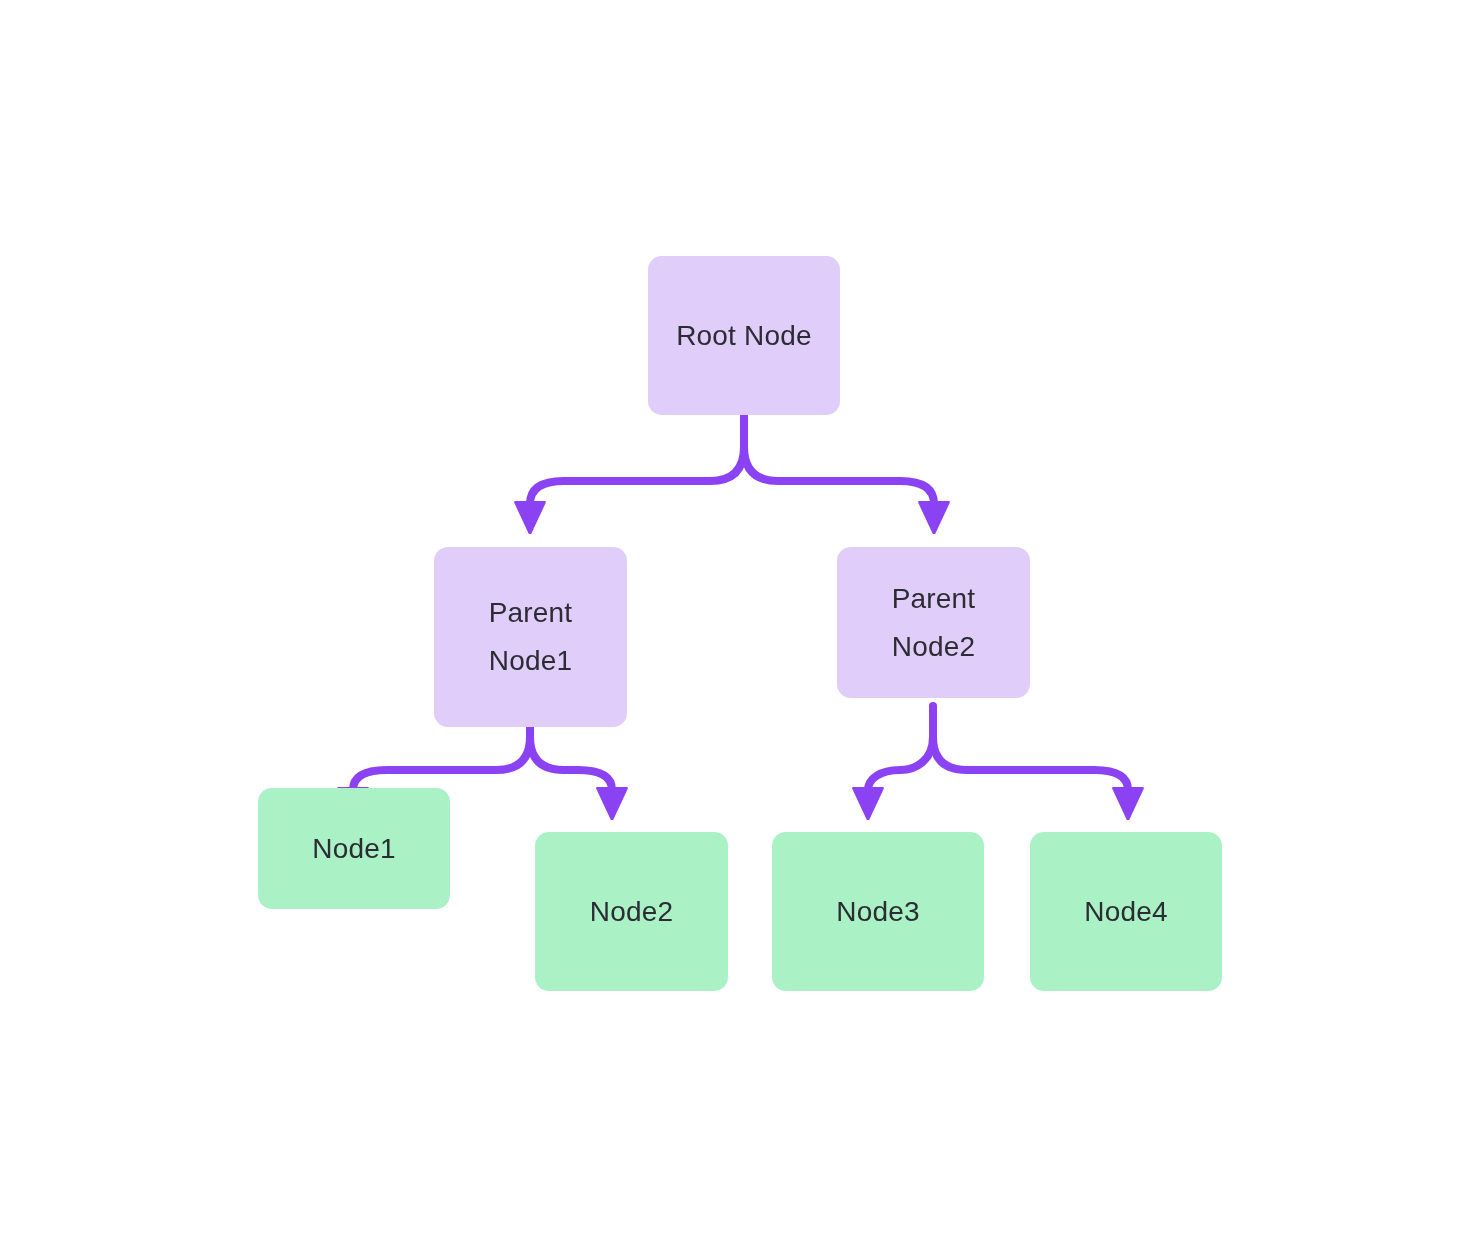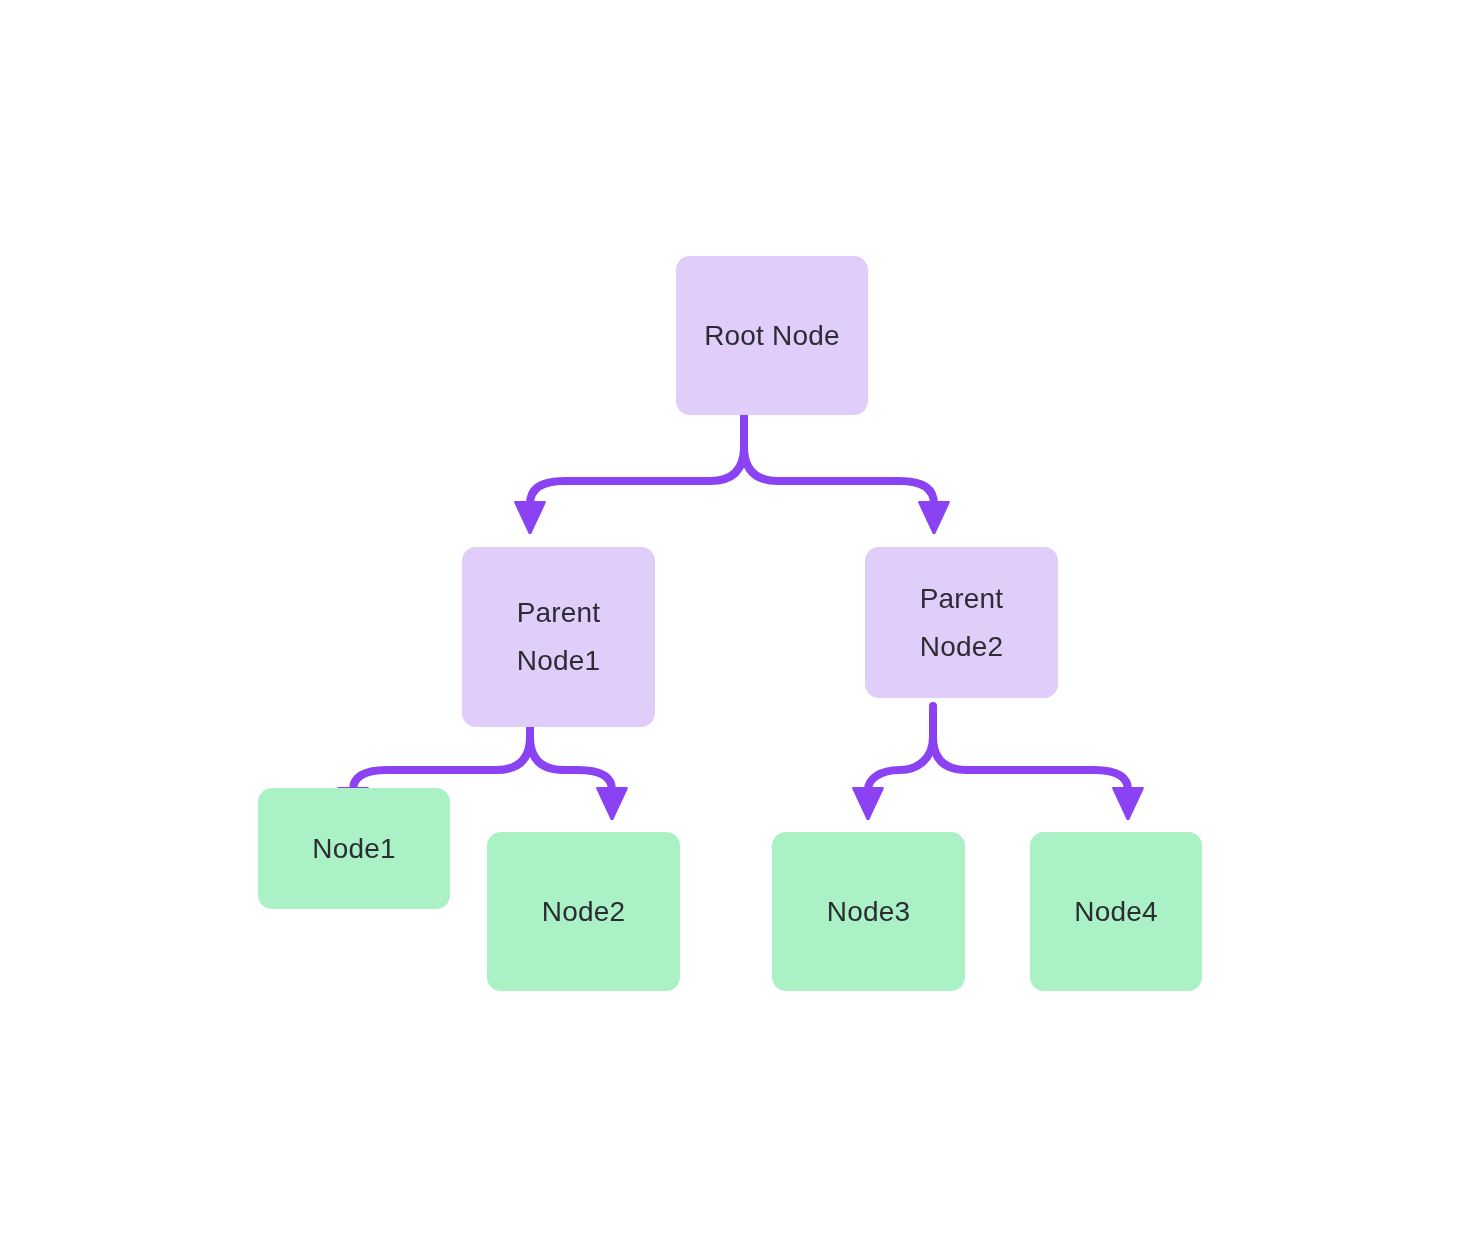--- a/index.html
+++ b/index.html
@@ -40,32 +40,32 @@
     display: flex;
     align-items: center;
     justify-content: center;
     text-align: center;
     font-size: 28px;
     font-weight: 500;
     line-height: 1.7;
     color: var(--text-color, #2c2c34);
     letter-spacing: 0.2px;
   }
-  .node--parent { background: var(--parent-fill, #e0cdfa); margin-left: 28px; }
+  .node--parent { background: var(--parent-fill, #e0cdfa); }
   .node--leaf   { background: var(--leaf-fill,   #aaf2c6); }
   .node--wrap .node-label { max-width: 130px; }
 
   
   #node-root    { left: 648px;  top: 256px; width: 192px; height: 159px; }
   #node-parent1 { left: 434px;  top: 547px; width: 193px; height: 180px; }
   #node-parent2 { left: 837px;  top: 547px; width: 193px; height: 151px; }
   #node-leaf1   { left: 258px;  top: 788px; width: 192px; height: 121px; }
-  #node-leaf2   { left: 487px;  top: 832px; width: 193px; height: 159px; }
-  #node-leaf3   { left: 772px;  top: 832px; width: 193px; height: 159px; }
-  #node-leaf4   { left: 1030px; top: 832px; width: 172px; height: 159px; }
+  #node-leaf2   { left: 535px;  top: 832px; width: 193px; height: 159px; }
+  #node-leaf3   { left: 772px;  top: 832px; width: 212px; height: 159px; }
+  #node-leaf4   { left: 1030px; top: 832px; width: 192px; height: 159px; }
 </style>
 </head>
 <body>
 
 <div class="canvas">
 
   <svg class="edges-svg" viewBox="0 0 1481 1248" xmlns="http://www.w3.org/2000/svg">
     <defs>
       <marker id="arrowhead" viewBox="0 0 10 10" refX="1" refY="5" markerWidth="4.2" markerHeight="4.2" orient="auto">
         <path class="arrowhead-shape" d="M0.5,0.8 L9.5,5 L0.5,9.2 Z"></path>

